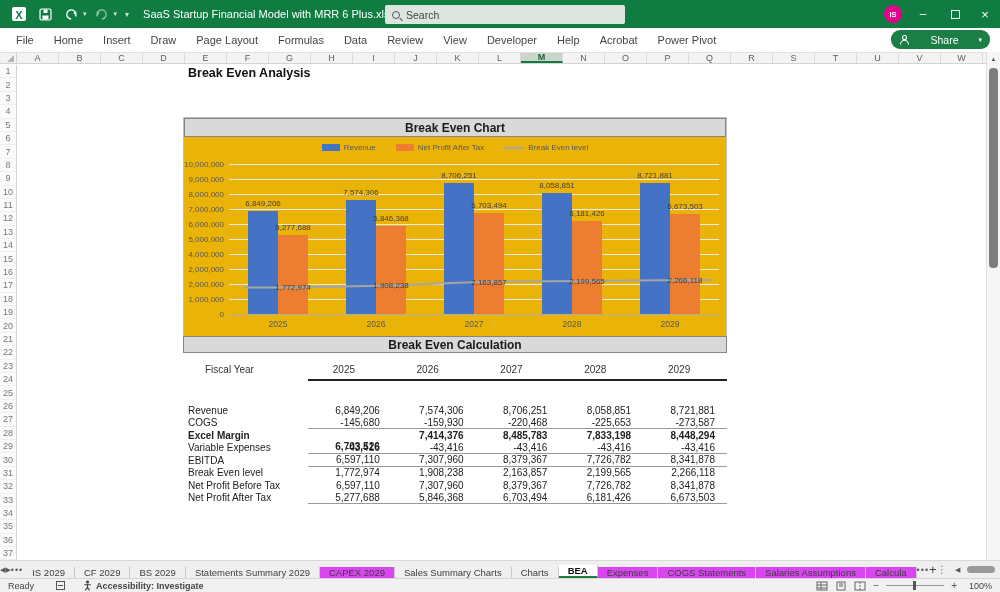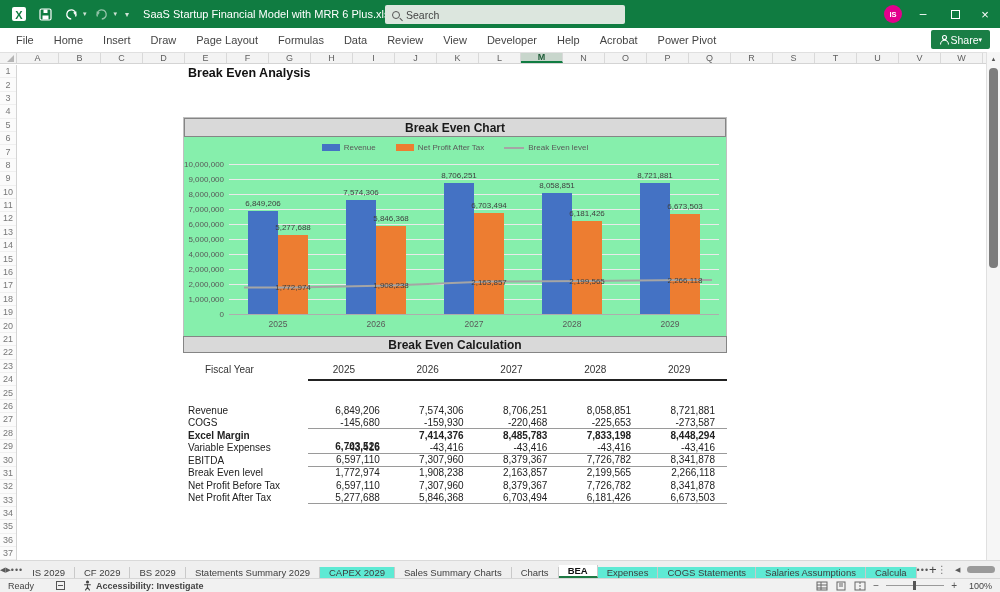--- a/index.html
+++ b/index.html
@@ -20,34 +20,34 @@
 #avatar{position:absolute;left:884px;top:5px;width:18px;height:18px;border-radius:50%;background:#E3008C;color:#fff;font-size:7.5px;font-weight:bold;display:flex;align-items:center;justify-content:center}
 .winbtn{position:absolute;top:0;width:30px;height:28px;display:flex;align-items:center;justify-content:center;color:#fff;cursor:pointer}
 #min-btn{left:908px;font-size:12px}
 #restore-btn{left:940px}
 #restore-btn .sq{width:9px;height:9px;border:1px solid #fff}
 #close-btn{left:970px;font-size:13px}
 
 #ribbonrow{left:0;top:28px;width:1000px;height:24px;background:#fff;display:flex;align-items:center}
 #ribbon-tabs{display:flex;align-items:center;padding-left:6px}
 .rtab{padding:4px 10px;font-size:11px;color:#444;cursor:pointer;white-space:nowrap}
-#share-btn{position:absolute;right:10px;top:2px;height:19px;background:#1a7e45;border-radius:2px;color:#fff;display:flex;align-items:center;gap:0;padding:0 8px;font-size:10.5px;cursor:pointer}
+#share-btn{position:absolute;right:10px;top:2px;height:19px;background:#1a7e45;border-radius:9px;color:#fff;display:flex;align-items:center;gap:20px;padding:0 8px;font-size:10.5px;cursor:pointer}
 #share-btn .drop{font-size:7px}
 
 #colheaders{left:0;top:52px;width:986px;height:12px;background:#F3F3F3;border-bottom:1px solid #D4D4D4;border-top:1px solid #E0E0E0;display:flex}
 #corner{width:17px;height:100%;border-right:1px solid #D4D4D4;position:relative}
 #corner:after{content:"";position:absolute;right:2px;bottom:1px;border-left:7px solid transparent;border-bottom:7px solid #B5B5B5}
 .colh{width:42px;height:100%;border-right:1px solid #D9D9D9;font-size:9px;color:#5f5f5f;display:flex;align-items:center;justify-content:center;cursor:pointer}
 .colh.sel{background:#C8D6CC;color:#1e5c38;border-bottom:2px solid #107C41;font-weight:bold}
 
 #gutter{left:0;top:65px;width:17px;height:495px;background:#FBFBFB;border-right:1px solid #D4D4D4}
 .rown{height:13.405px;font-size:9px;color:#777;display:flex;align-items:center;justify-content:center;border-bottom:1px solid #EFEFEF;cursor:pointer}
 
 #page-title{left:188px;top:66px;font-size:12.5px;font-weight:bold;color:#111}
-#chart{left:183px;top:117px;width:544px;height:220px;background:#86efac;border:1px solid #BFBFBF}
+#chart{left:183px;top:117px;width:544px;height:220px;background:#eab308;border:1px solid #BFBFBF}
 #chart-title{position:absolute;left:0;top:0;width:100%;height:19px;background:#D9D9D9;border:1px solid #858585;display:flex;align-items:center;justify-content:center;font-size:12px;font-weight:600;color:#1a1a1a}
 #legend{position:absolute;left:0;top:25px;width:100%;display:flex;justify-content:center;gap:20px;align-items:center}
 .legitem{display:flex;align-items:center;gap:4px}
 .legswatch{width:18px;height:7px;display:inline-block}
 .legline{width:20px;height:2px;display:inline-block}
 .legtext{font-size:8px;color:#595959}
 #plot{position:absolute;left:45px;top:46px;width:490px;height:150px}
 .gridline{position:absolute;left:0;width:490px;height:1px;background:#EAEAEA}
 .gridline.axis{background:#ADADAD}
 .bar{position:absolute}
@@ -71,21 +71,21 @@
 
 #vscroll{left:986px;top:52px;width:14px;height:508px;background:#F6F6F6;border-left:1px solid #E0E0E0}
 #vscroll .up{height:13px;display:flex;align-items:center;justify-content:center;font-size:6px;color:#555;cursor:pointer}
 #vthumb{position:absolute;left:2px;top:16px;width:9px;height:200px;background:#7d7d7d;border-radius:4px;cursor:grab}
 
 #tabstrip{left:0;top:560px;width:1000px;height:18px;background:#EFEFEF;border-top:1px solid #D9D9D9;display:flex;align-items:stretch}
 .navbtn{width:22px;display:flex;align-items:center;justify-content:center;font-size:7px;color:#5a5a5a;cursor:pointer}
 .moredots{width:24px;display:flex;align-items:center;justify-content:center;font-size:9px;color:#5a5a5a;cursor:pointer;letter-spacing:1px}
 #sheet-tabs{display:flex;align-items:flex-end}
 .stab{display:flex;align-items:center;padding:0 9px;font-size:9.5px;color:#3d3d3d;border-right:1px solid #C9C9C9;cursor:pointer;white-space:nowrap}
-.stab.yellow{background:#5eead4}
+.stab.yellow{background:#d946ef}
 .stab.active{background:#fff;font-weight:bold;color:#111;border-bottom:2px solid #1F7A44}
 #add-sheet{width:24px;display:flex;align-items:center;justify-content:center;font-size:13px;color:#444;cursor:pointer}
 #tab-splitter{width:14px;display:flex;align-items:center;justify-content:center;color:#777;font-size:10px;cursor:col-resize}
 #hscroll{display:flex;align-items:center;gap:4px;padding:0 6px}
 #hthumb{width:28px;height:7px;background:#9a9a9a;border-radius:4px;cursor:grab}
 
 #statusbar{left:0;top:578px;width:1000px;height:14px;background:#F1F1F1;border-top:1px solid #D6D6D6;display:flex;align-items:center;font-size:9px;color:#444}
 #ready-label{margin-left:8px}
 #macro-icon{margin-left:22px;width:9px;height:9px;border:1px solid #555;position:relative;cursor:pointer}
 #macro-icon:after{content:"";position:absolute;left:1px;top:3px;width:5px;height:1px;background:#555}

